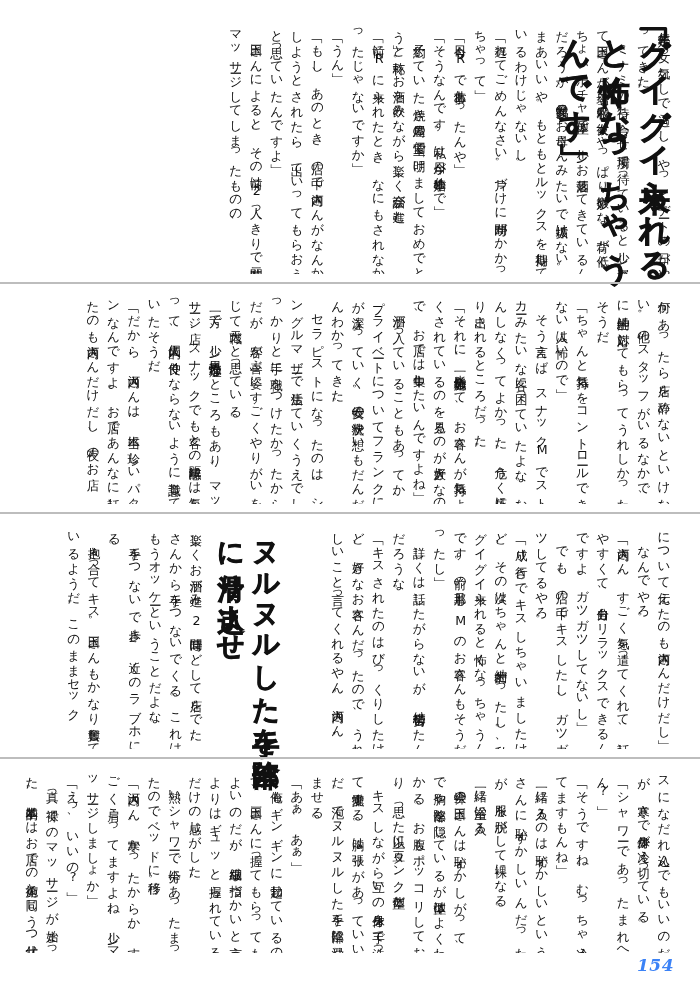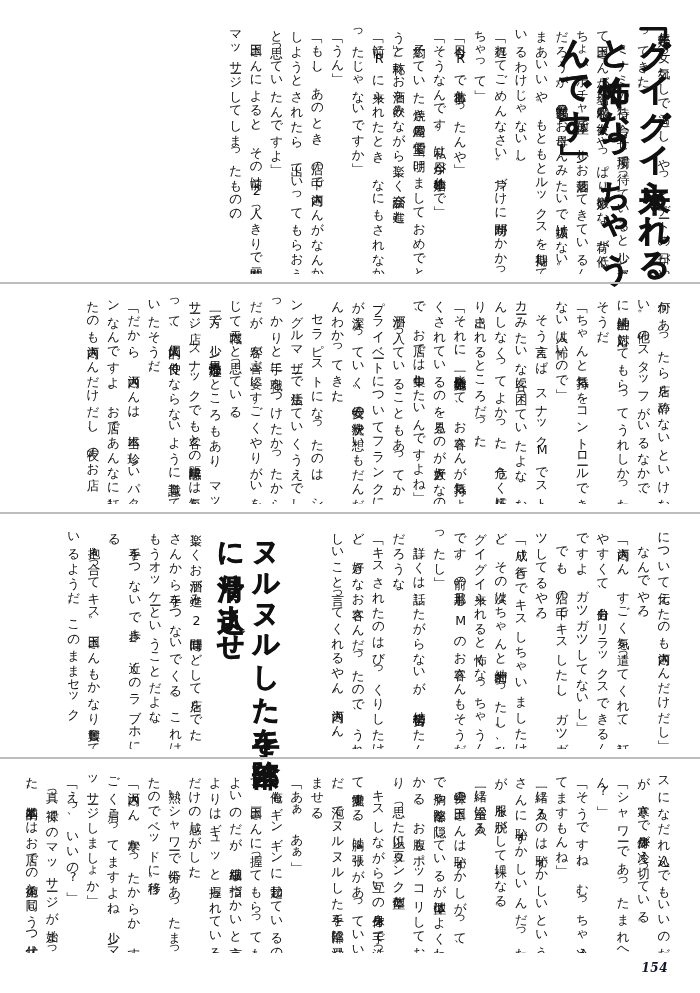--- a/index.html
+++ b/index.html
@@ -90,27 +90,27 @@
     font-weight: 700;
     font-size: 27px;
     line-height: 1.3;
     color: #111111;
     -webkit-text-stroke: 0.8px #111111;
   }
 
   
   .folio {
     position: absolute;
-    right: 32px;
+    right: 26px;
     bottom: 18px;
     font-family: "DejaVu Serif", "Liberation Serif", serif;
     font-style: italic;
     font-weight: 700;
-    font-size: 12px;
-    color: #0f172a;
+    font-size: 17px;
+    color: #3b82f6;
     letter-spacing: 0.5px;
   }
 </style>
 </head>
 <body>
 
 <div class="page">
 
   <div class="headline">「グイグイ来られると怖くなっちゃうんです」</div>
 

